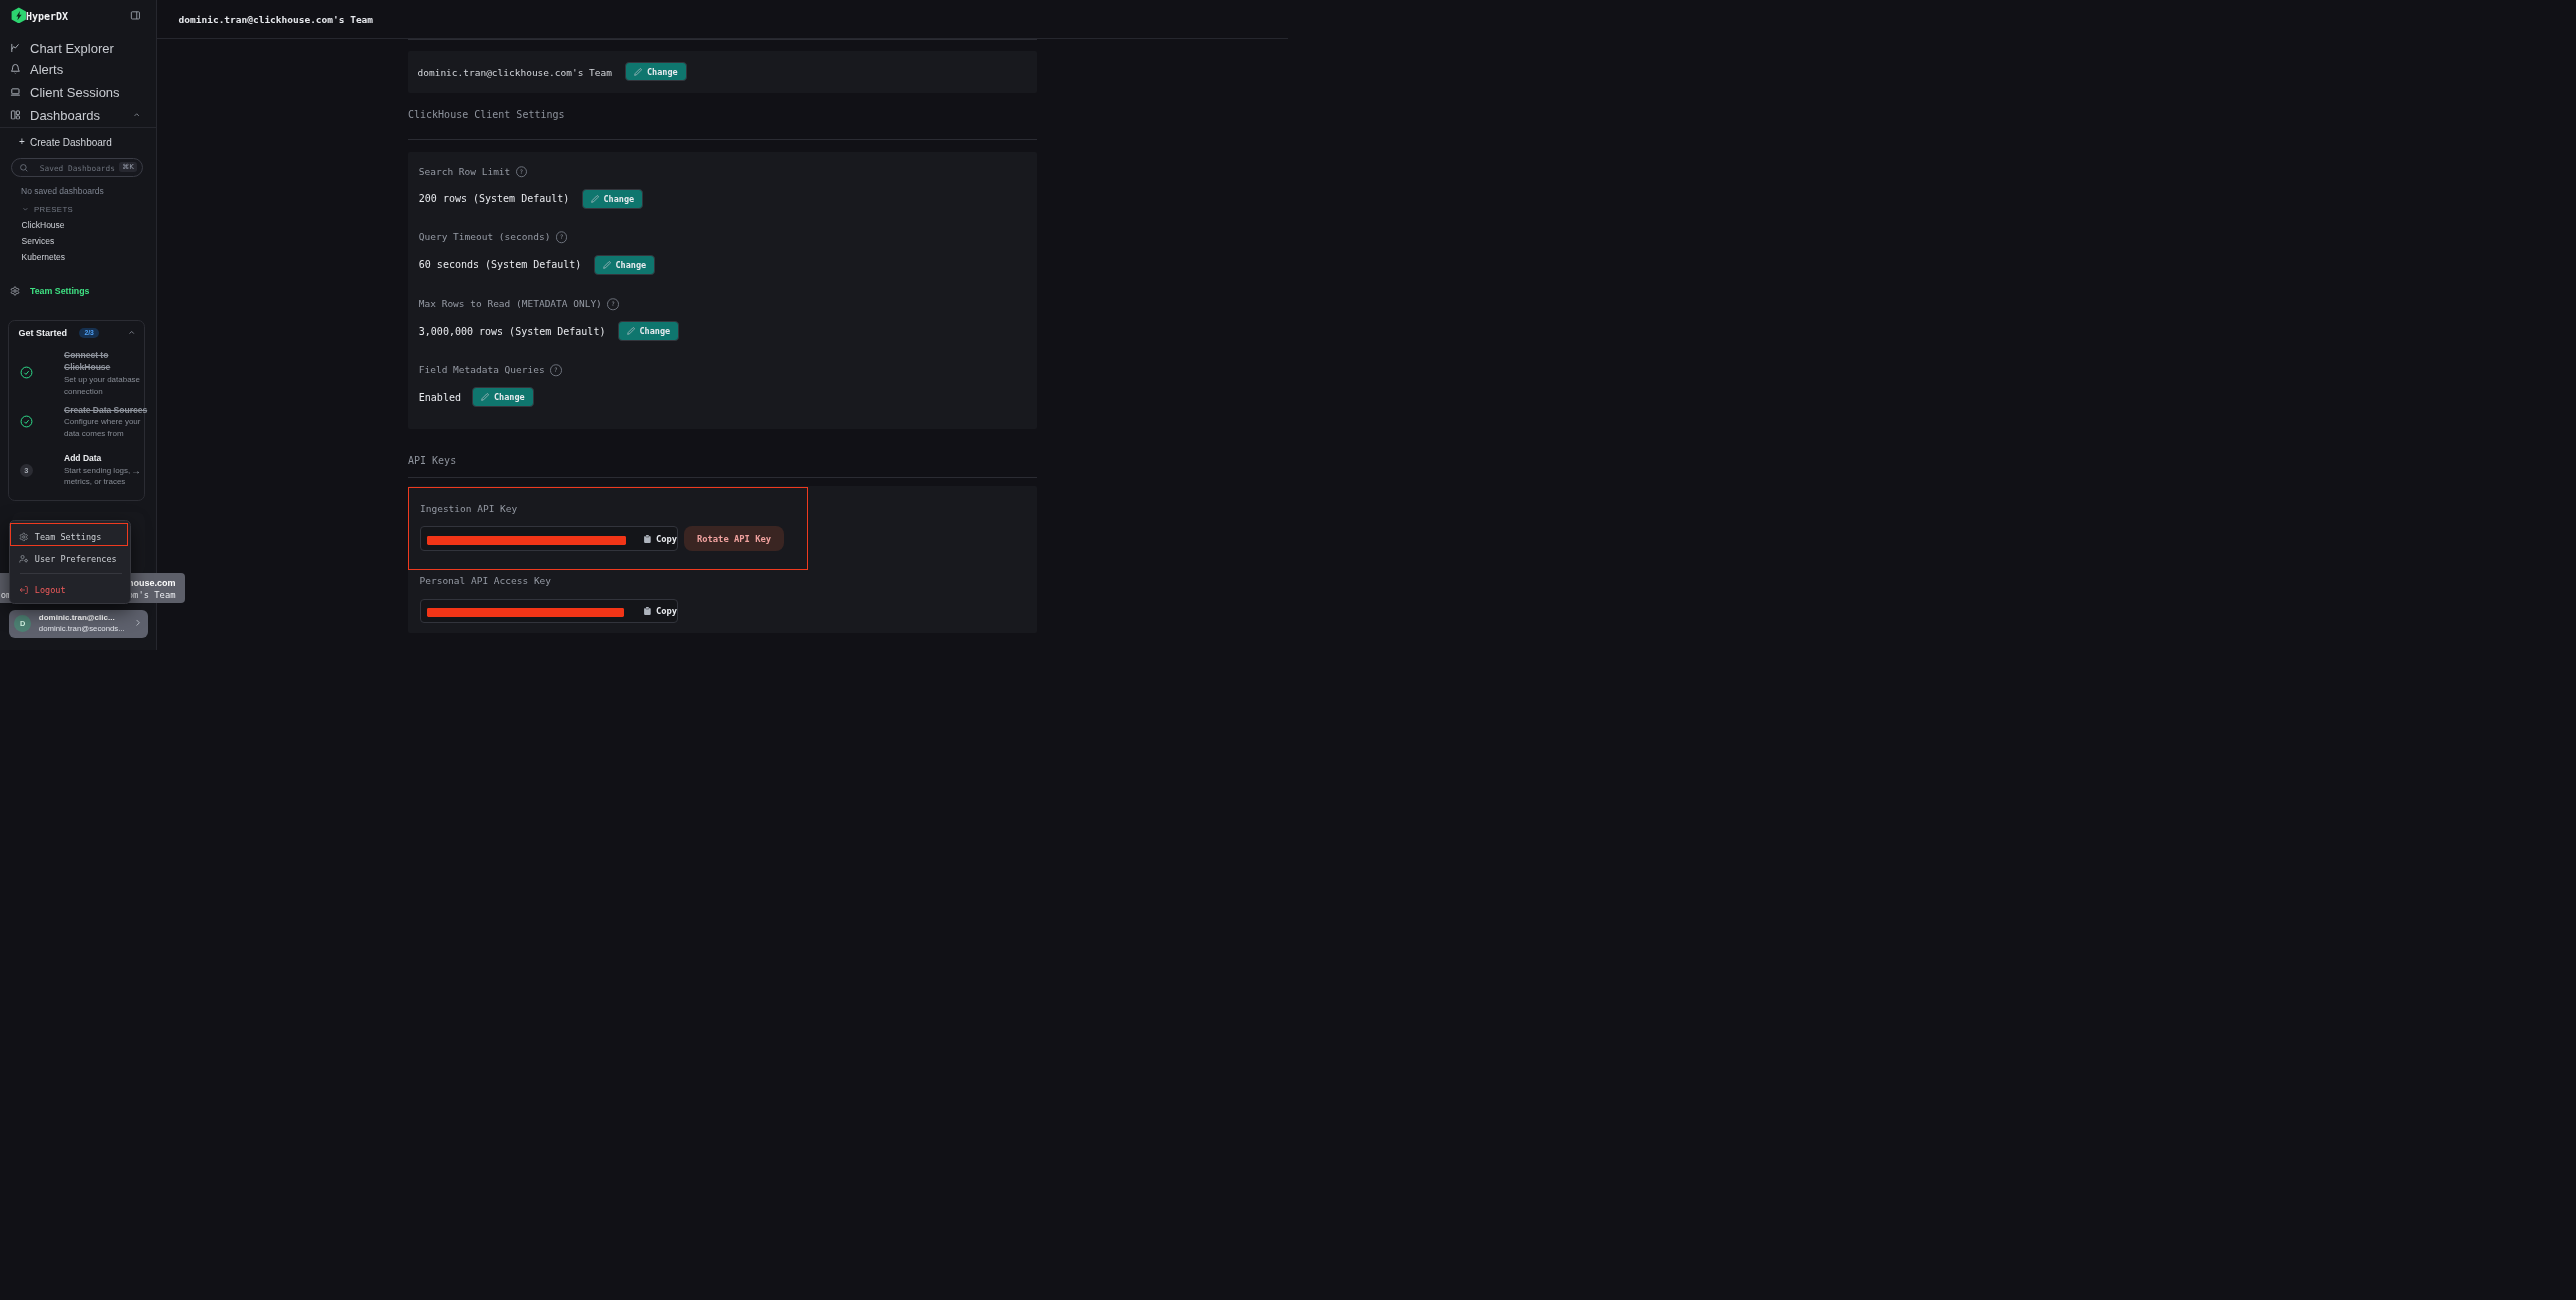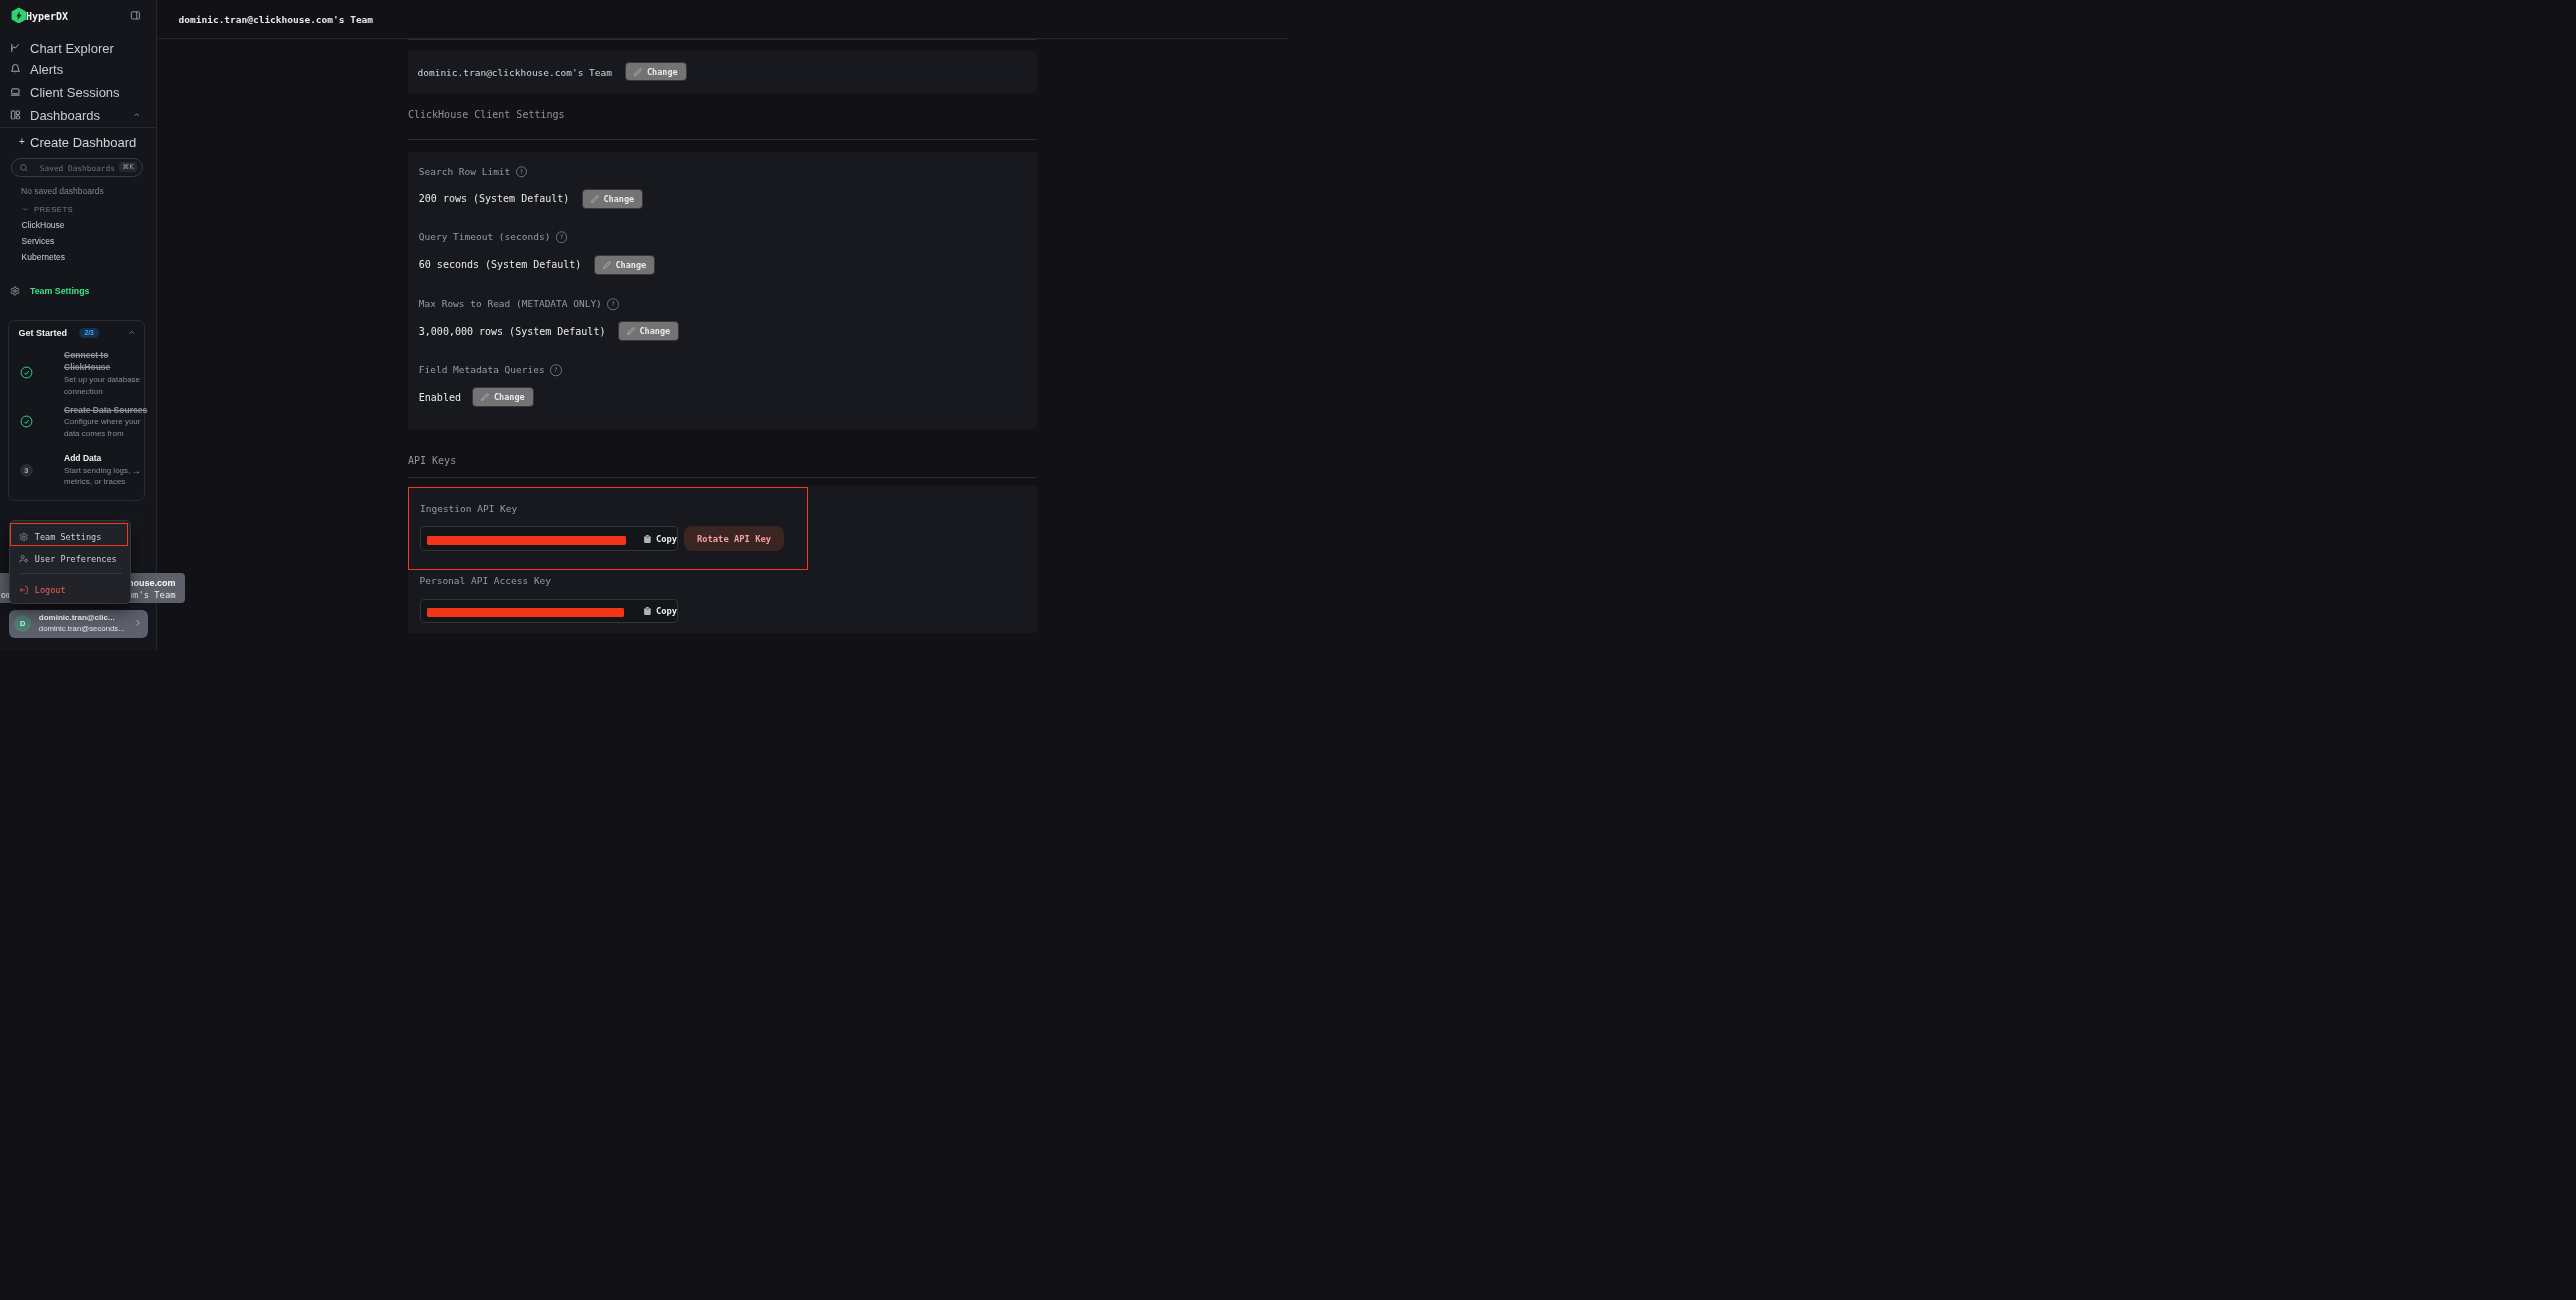--- a/index.html
+++ b/index.html
@@ -50,21 +50,21 @@
   
   #main{left:157px;top:0;width:1131px;height:650px;background:#111116;}
   #mainHeader{left:157px;top:0;width:1131px;height:38px;border-bottom:0.7px solid #26272e;background:#111116;}
   .panel{background:#18191e;border-radius:2px;}
   .divider{height:0.7px;background:#2b2c33;}
   .sectionTitle{font-family:"DejaVu Sans Mono",monospace;font-size:10px;color:#8e939c;white-space:nowrap;}
   .fieldLabel{font-family:"DejaVu Sans Mono",monospace;font-size:9.5px;color:#959aa4;white-space:nowrap;display:flex;align-items:center;gap:5.4px;}
   .fieldValue{font-family:"DejaVu Sans Mono",monospace;font-size:10px;color:#e8eaee;white-space:nowrap;}
   .help{width:9.5px;height:9.5px;border:0.7px solid #6d727c;border-radius:50%;color:#8b909a;font-size:6px;
       display:inline-flex;align-items:center;justify-content:center;font-family:"DejaVu Sans",sans-serif;cursor:pointer;}
-  .changeBtn{position:absolute;height:19.6px;border:0.7px solid #33353c;background:#737373;border-radius:4px;
+  .changeBtn{position:absolute;height:19.6px;border:0.7px solid #33353c;background:#0f766e;border-radius:4px;
       display:flex;align-items:center;justify-content:center;gap:4.7px;cursor:pointer;box-sizing:border-box;}
   .changeBtn span{font-family:"DejaVu Sans Mono",monospace;font-weight:bold;font-size:8.5px;color:#e8eaee;}
   .keyBox{position:absolute;border:0.7px solid #32343c;background:#141519;border-radius:4px;box-sizing:border-box;}
   .redBar{position:absolute;background:#f23517;border-radius:1.4px;}
   .copyWrap{position:absolute;display:flex;align-items:center;gap:4.7px;cursor:pointer;}
   .copyWrap span{font-family:"DejaVu Sans Mono",monospace;font-weight:bold;font-size:8.8px;color:#e8eaee;}
   #rotateBtn{left:684px;top:526px;width:100px;height:25px;background:#3a2522;border-radius:8px;cursor:pointer;
       display:flex;align-items:center;justify-content:center;}
   #rotateBtn span{font-family:"DejaVu Sans Mono",monospace;font-weight:bold;font-size:8.8px;color:#efa19e;}
   #annotIngestion{left:408px;top:487px;width:400px;height:83px;border:1.4px solid #ef3a1f;box-sizing:border-box;z-index:3;}
@@ -238,21 +238,21 @@
       <svg width="7.4" height="7.4" viewBox="0 0 24 24" fill="none" stroke="#9aa0aa" stroke-width="2.4">
           <polyline points="5 15 12 8 19 15"></polyline>
         </svg>
     </span>
   </div>
 
   <div class="abs sideDivider" style="top:127px;"></div>
 
   <div class="abs" style="left:0;top:132px;width:156px;height:19px;cursor:pointer;">
     <span class="abs" style="left:19px;top:50%;transform:translateY(-50%);color:#cfd3d9;font-size:10px;line-height:10px;">+</span>
-    <span class="abs sans" style="left:30px;top:50%;transform:translateY(-50%);font-size:13px;color:#d2d5da;">Create Dashboard</span>
+    <span class="abs sans" style="left:30px;top:50%;transform:translateY(-50%);font-size:10px;color:#d2d5da;">Create Dashboard</span>
   </div>
 
   <div id="dashSearch" class="abs">
     <span class="abs" style="left:7.4px;top:4px;">
       <svg width="9.5" height="9.5" viewBox="0 0 24 24" fill="none" stroke="#757b86" stroke-width="2">
           <circle cx="11" cy="11" r="7"></circle>
           <line x1="16.5" y1="16.5" x2="21" y2="21"></line>
         </svg>
     </span>
     <input placeholder="Saved Dashboards" style="">

